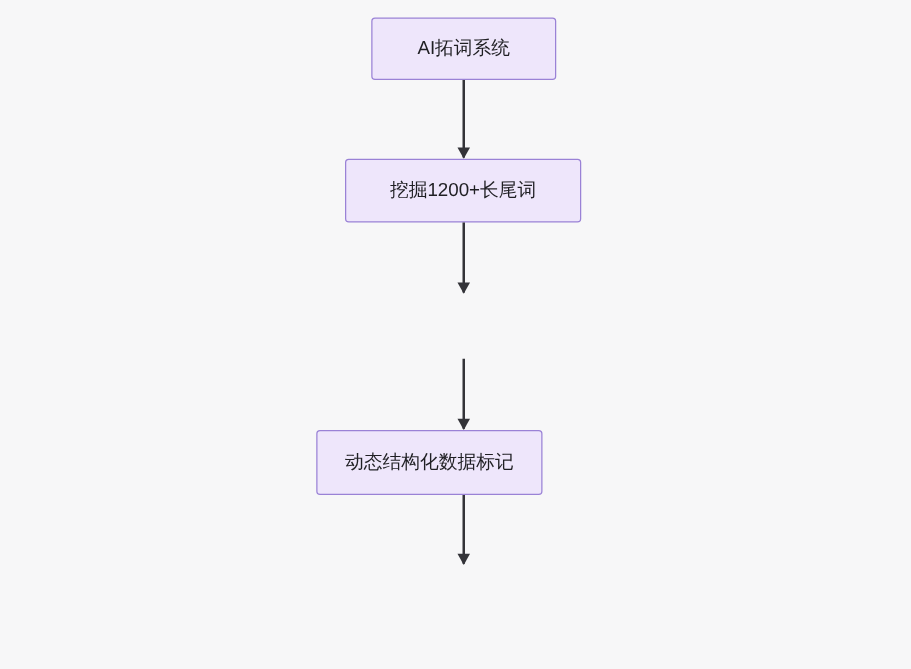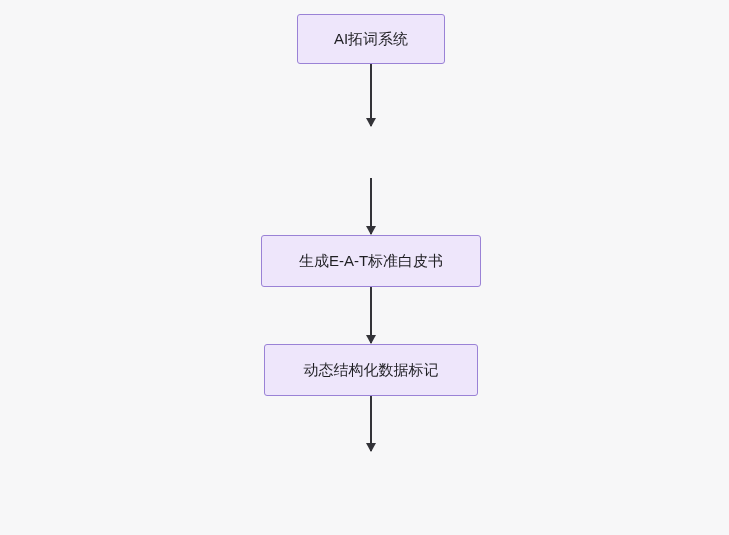--- a/index.html
+++ b/index.html
@@ -54,34 +54,34 @@
 <div class="flow-canvas">
 
   <div class="node" style="left:297px; top:14px; width:148px; height:50px;">
     <span>AI拓词系统</span>
   </div>
 
   <div class="connector" style="left:370px; top:64px; height:62px;">
     <span class="arrowhead"></span>
   </div>
 
+  <div class="node" style="left:276px; top:127px; width:189px; height:51px;">
+    <span>挖掘1200+长尾词</span>
+  </div>
 
   <div class="connector" style="left:370px; top:178px; height:56px;">
     <span class="arrowhead"></span>
   </div>
 
-  <div class="node" style="left:261px; top:235px; width:220px; height:52px;">
-    <span>生成E-A-T标准白皮书</span>
-  </div>
 
   <div class="connector" style="left:370px; top:287px; height:56px;">
     <span class="arrowhead"></span>
   </div>
 
-  <div class="node" style="left:264px; top:344px; width:214px; height:52px;">
+  <div class="node" style="left:253px; top:344px; width:181px; height:52px;">
     <span>动态结构化数据标记</span>
   </div>
 
   <div class="connector" style="left:370px; top:396px; height:55px;">
     <span class="arrowhead"></span>
   </div>
 
 
 </div>
 

